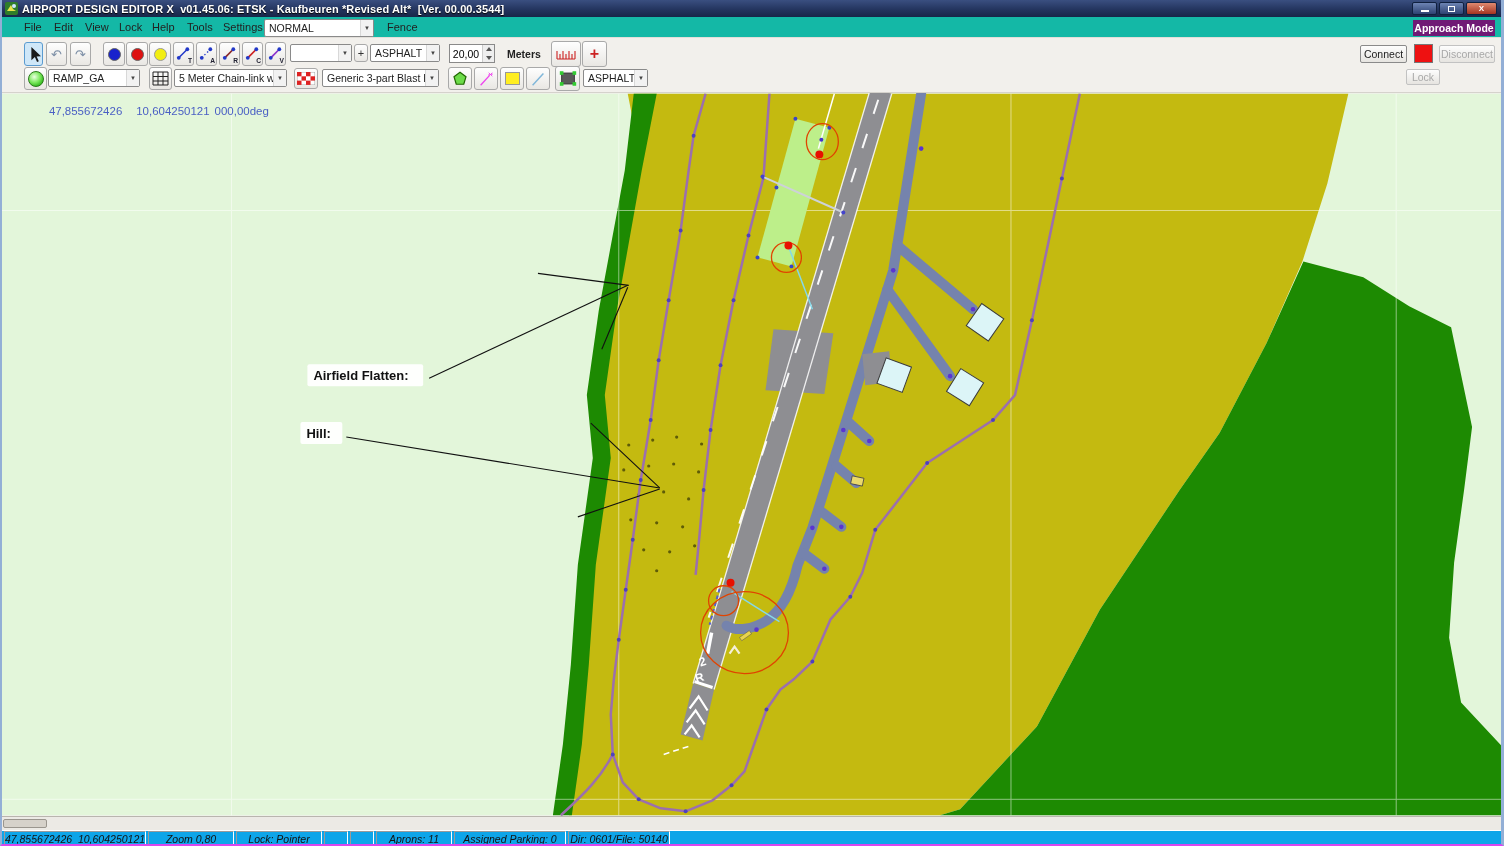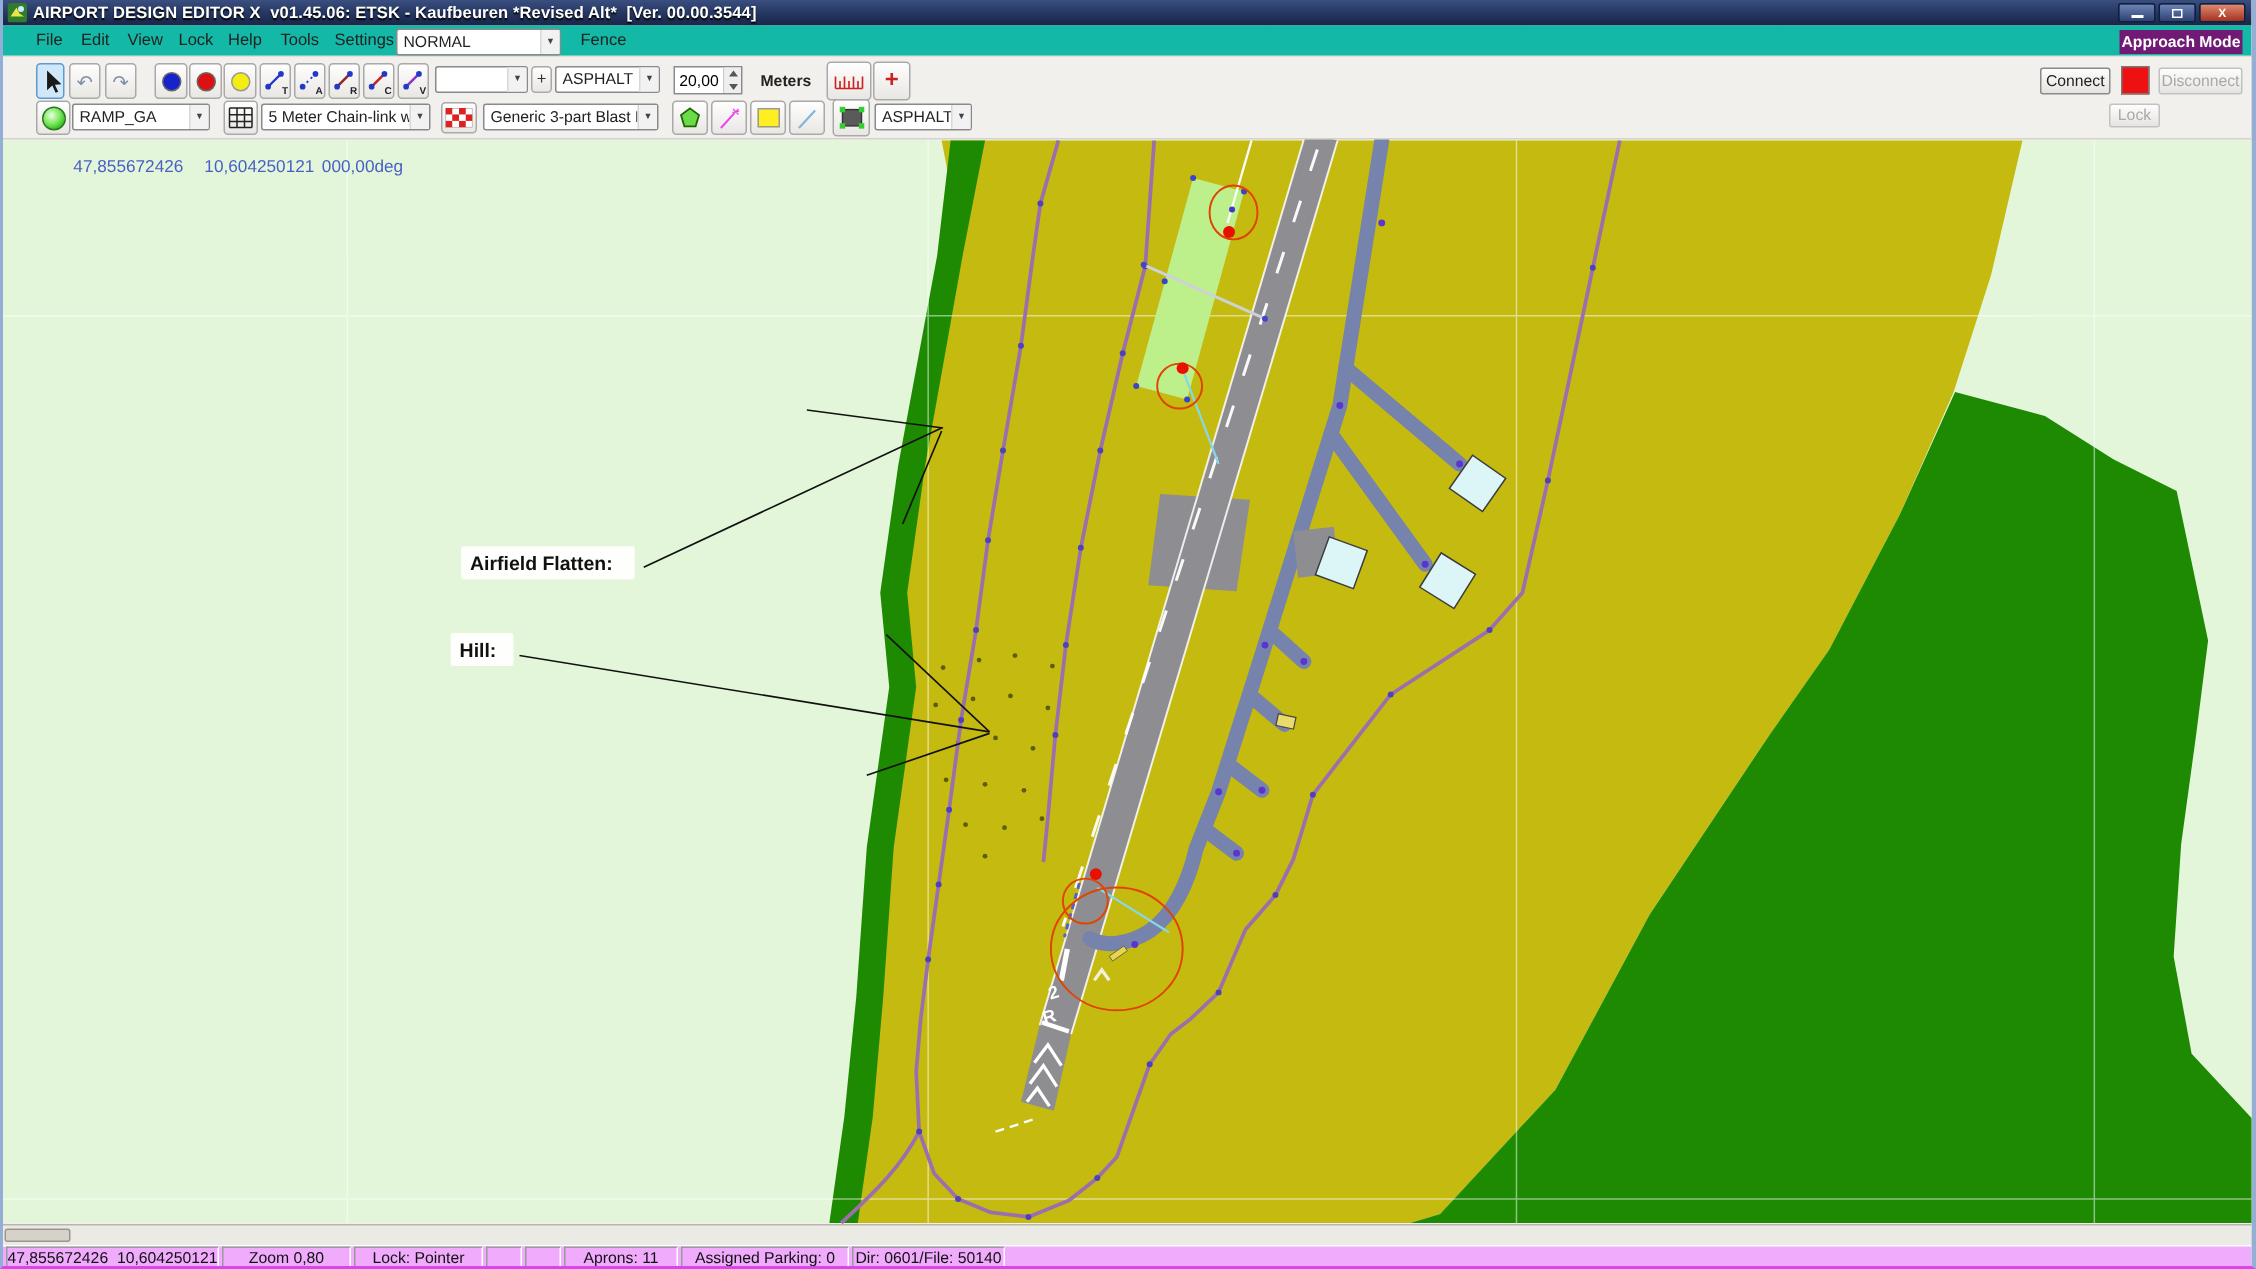--- a/index.html
+++ b/index.html
@@ -53,22 +53,22 @@
   .pushbtn{position:absolute;height:18px;border:1px solid #8a8a8a;border-radius:2px;font-size:10.5px;
            background:linear-gradient(180deg,#fdfdfd,#e6e4e0);display:flex;align-items:center;justify-content:center;color:#222;}
   .pushbtn.disabled{color:#a8a8a8;border-color:#c2c2c2;}
   .redswatch{position:absolute;left:1412px;top:44px;width:19px;height:19px;background:#ee1111;border:1px solid #777;}
   
   #map{position:absolute;left:0;top:93px;width:1501px;height:723px;}
   .map-note{font-weight:700;font-size:13px;fill:#111;}
   
   .hscroll{position:absolute;left:0;top:816px;width:100%;height:14px;background:#eceae5;border-top:1px solid #b9b5ae;}
   .hthumb{position:absolute;left:1px;top:2px;width:44px;height:9px;background:#d6d2ca;border:1px solid #9a968e;border-radius:2px;}
-  .statusbar{position:absolute;left:0;top:830px;width:100%;height:16px;background:#f0abfc;display:flex;align-items:stretch;
-             border-top:1px solid #fff;}
+  .statusbar{position:absolute;left:0;top:830px;width:100%;height:16px;background:#0ea5e9;display:flex;align-items:stretch;
+             border-top:1px solid #fff;font-style:italic;}
   .scell{margin-left:2px;border:1px solid;border-color:#9a9a9a #fff #fff #9a9a9a;font-size:10.5px;color:#111;
          display:flex;align-items:center;justify-content:center;white-space:pre;overflow:hidden;}
 </style>
 </head>
 <body>
 
 <div id="window">
 
   <div class="titlebar">
     <svg class="app-icon" viewBox="0 0 13 13">

